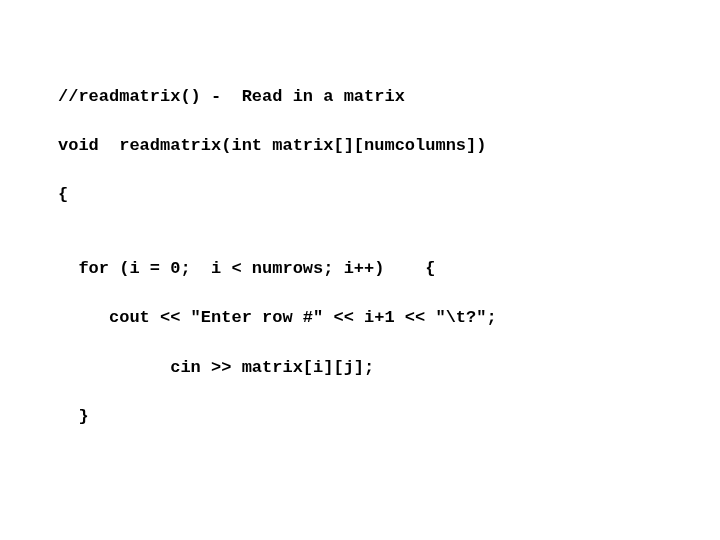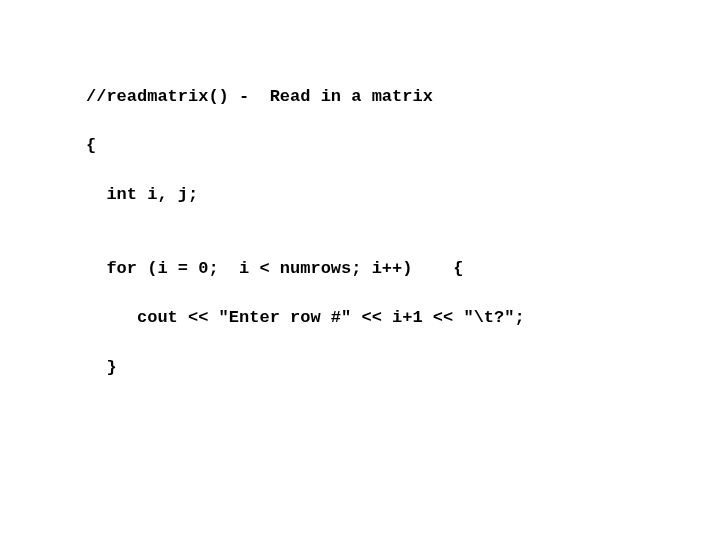--- a/index.html
+++ b/index.html
@@ -14,28 +14,28 @@
       padding: 60px 0 0 58px;
       font-family: "Courier New", Courier, monospace;
       font-size: 17px;
       font-weight: bold;
       color: #000000;
       line-height: 1.45;
       white-space: pre;
     }
     .code-line {
       display: block;
-      margin-left: 28px;
     }
   </style>
 </head>
 <body>
 
 <div class="code-area">
 <span class="code-line">//readmatrix() -  Read in a matrix</span>
+<span class="code-line">void  readmatrix(int matrix[][numcolumns])</span>
 <span class="code-line">{</span>
-<span class="code-line">  int i, j;</span>
 <span class="code-line"></span>
 <span class="code-line">  for (i = 0;  i &lt; numrows; i++)    {</span>
 <span class="code-line">     cout &lt;&lt; "Enter row #" &lt;&lt; i+1 &lt;&lt; "\t?";</span>
+<span class="code-line">           cin &gt;&gt; matrix[i][j];</span>
 <span class="code-line">  }</span>
 
 </div>
 
 </body></html>

